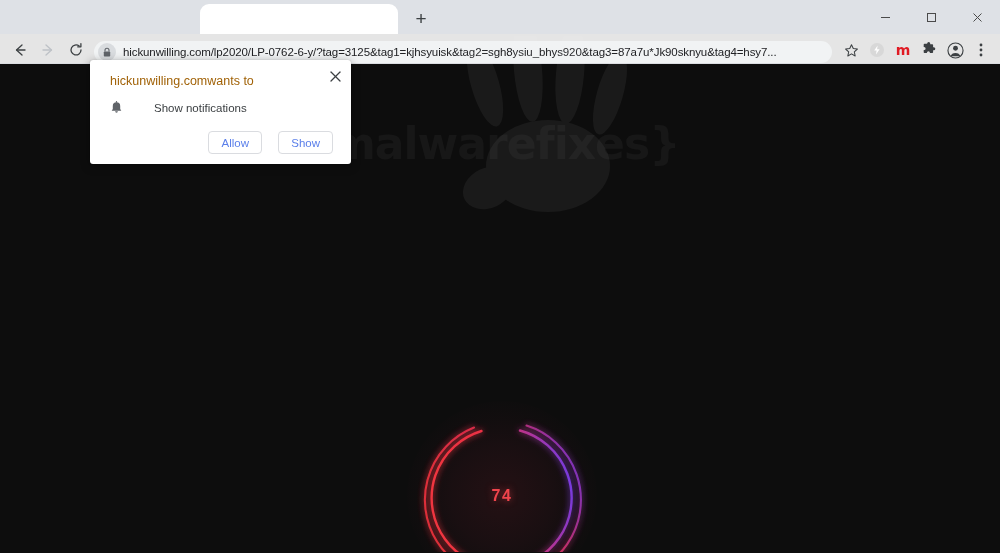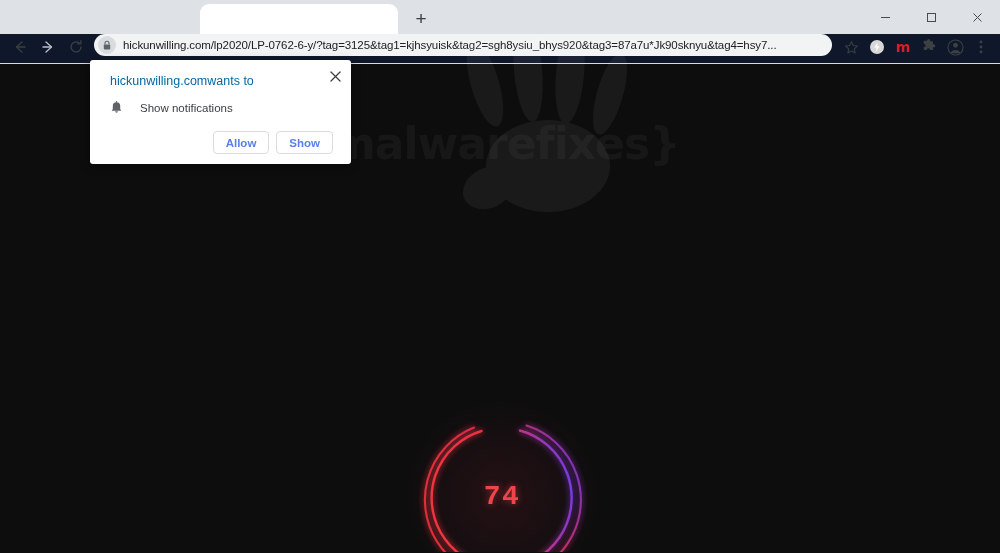--- a/index.html
+++ b/index.html
@@ -52,22 +52,22 @@
   .winbtn {
     width: 46px; height: 34px;
     display: flex; align-items: center; justify-content: center;
     color: #4a4a4a;
   }
   .winbtn svg { display: block; }
 
   
   .toolbar {
     height: 30px;
-    background: #0f172a;
-    display: flex; align-items: flex-start;
+    background: #e5e5e5;
+    display: flex; align-items: flex-end;
     padding: 0 6px;
     border-bottom: 1px solid #dadce0;
   }
   .navbtn {
     width: 28px; height: 26px;
     display: flex; align-items: center; justify-content: center;
     flex: 0 0 auto;
   }
   .navbtn svg { display: block; }
 
@@ -130,22 +130,22 @@
     background: radial-gradient(circle,
         rgba(120,30,45,0.22) 0%,
         rgba(90,25,40,0.16) 38%,
         rgba(60,18,30,0.10) 58%,
         rgba(0,0,0,0) 75%);
   }
   .spinner-wrap svg { position: absolute; left: 0; top: 0; }
   .pct {
     position: absolute; left: 50%; top: 50%;
     transform: translate(-50%, -50%);
-    font-family: Liberation Mono, monospace;
-    font-size: 28px;
+    font-family: Liberation Sans, sans-serif;
+    font-size: 16px;
     font-weight: bold;
     color: #f0444c;
     letter-spacing: 1.5px;
     text-shadow: 0 0 7px rgba(240,68,76,0.55);
   }
 
   
   .watermark {
     position: absolute;
     left: 0; top: 0;
@@ -182,37 +182,36 @@
     z-index: 60;
     padding: 14px 14px 10px 20px;
   }
   .perm-close {
     position: absolute; right: 8px; top: 8px;
     width: 16px; height: 16px;
     display: flex; align-items: center; justify-content: center;
   }
   .perm-title {
     font-size: 12.5px;
-    color: #0369a1;
+    color: #a16207;
     margin-bottom: 13px;
     padding-right: 18px;
   }
   .perm-row {
     display: flex; align-items: center;
     margin-bottom: 16px;
   }
   .perm-bell { width: 16px; flex: 0 0 auto; display:flex; align-items:center; }
   .perm-label {
     font-size: 11.5px; color: #3c4043;
-    margin-left: 14px;
+    margin-left: 28px;
   }
   .perm-actions {
-    display: flex; justify-content: flex-end; gap: 7px;
+    display: flex; justify-content: flex-end; gap: 16px;
     padding-right: 4px;
-    font-weight: bold;
   }
   .perm-btn {
     min-width: 54px;
     height: 23px;
     border: 1px solid #dadce0;
     border-radius: 4px;
     background: #fff;
     color: #5a7fea;
     font-size: 11.5px;
     font-family: "Liberation Sans", sans-serif;

